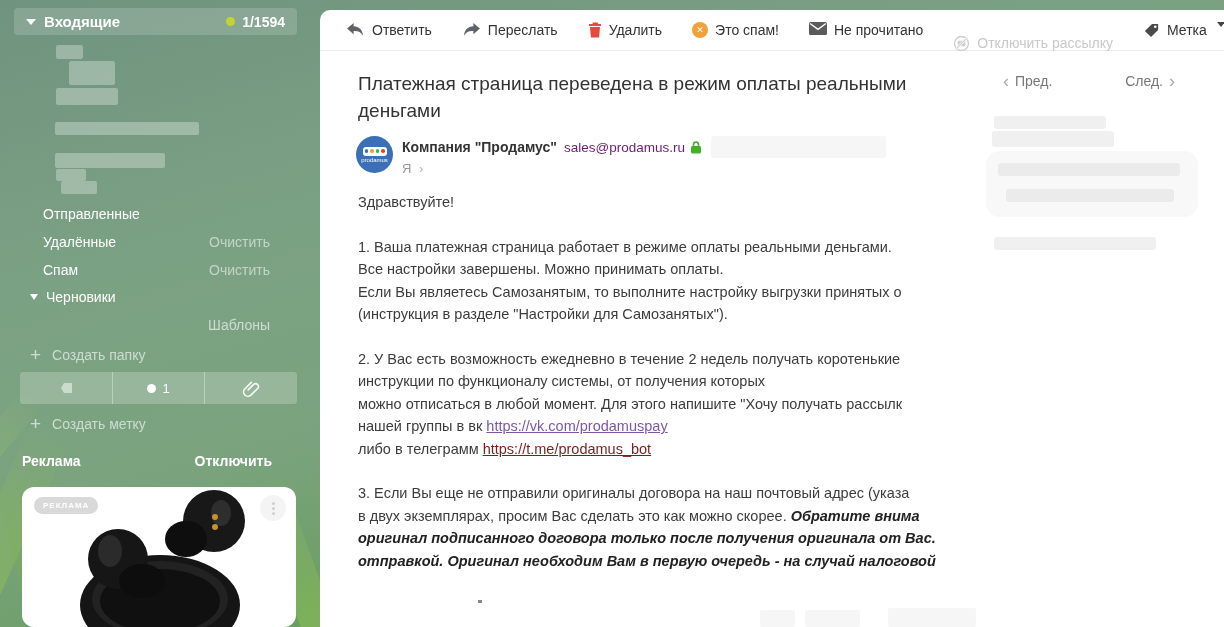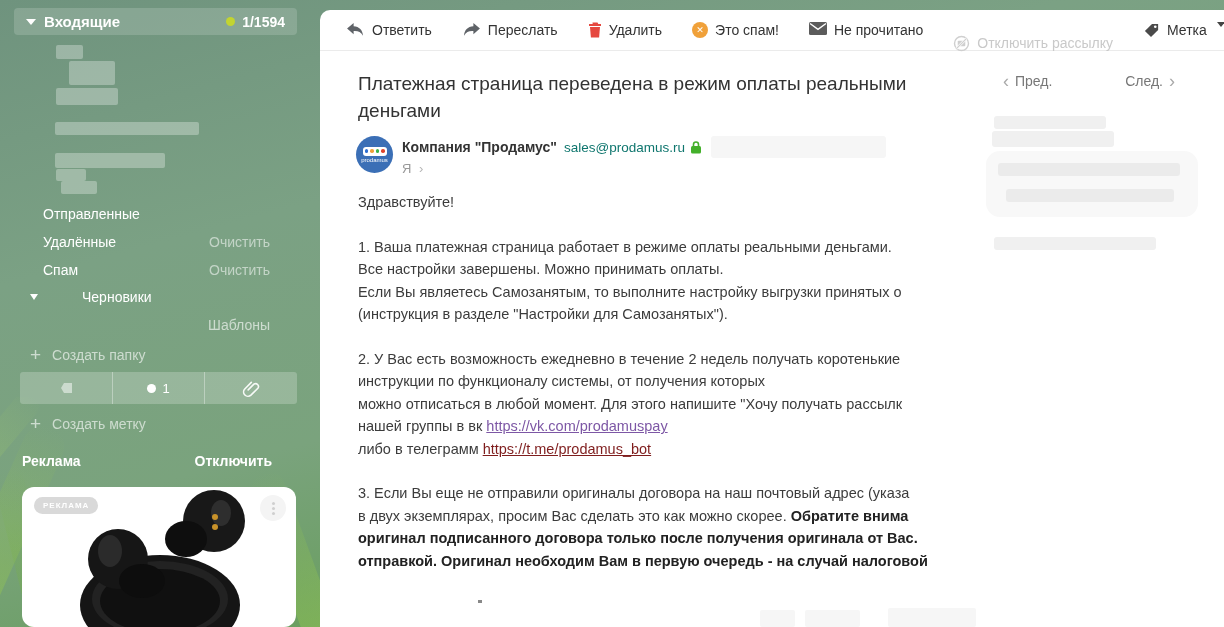--- a/index.html
+++ b/index.html
@@ -77,31 +77,31 @@
   .senderrow { position:absolute; left:36px; top:126px; display:flex; }
   .avatar { width:37px; height:37px; border-radius:50%; background:#3b6fb6; flex:none;
     display:flex; flex-direction:column; align-items:center; justify-content:center; overflow:hidden; }
   .logo-pill { background:#fff; border-radius:3px; width:24px; height:9px; display:flex;
     align-items:center; justify-content:center; gap:2px; margin-bottom:1px; }
   .logo-pill i { width:3.5px; height:3.5px; border-radius:50%; }
   .logo-txt { color:#fff; font-size:6px; line-height:6px; }
   .sendermeta { margin-left:9px; }
   .senderline1 { display:flex; align-items:center; font-size:14px; }
   .sname { color:#333; font-weight:bold; }
-  .semail { color:#0f766e; font-size:13.5px; margin-left:7px; }
+  .semail { color:#701a75; font-size:13.5px; margin-left:7px; }
   .lock { margin-left:6px; display:flex; }
   .dateblur { margin-left:10px; width:175px; height:22px; background:#f6f6f6; border-radius:3px; }
   .senderline2 { font-size:13px; color:#999; margin-top:3px; cursor:pointer; }
   .senderline2 .chev { color:#b5b5b5; margin-left:4px; }
 
   .bodytext { position:absolute; left:38px; top:181px; width:600px; overflow:hidden;
     font-size:14.5px; line-height:22.5px; color:#3c3c3c; }
   .bodytext .line { white-space:nowrap; overflow:hidden; }
   .bodytext .gap { height:22px; }
-  .bodytext b { color:#222; }
+  .bodytext b { color:#222;font-style:italic; }
   a.vklink { color:#7d57a5; text-decoration:underline; cursor:pointer; }
   a.tglink { color:#7f1d1d; text-decoration:underline; cursor:pointer; }
 
   .navpn { position:absolute; left:683px; top:63px; width:172px; display:flex;
     justify-content:space-between; font-size:14px; color:#777; }
   .navbtn { display:flex; align-items:center; gap:6px; cursor:pointer; }
   .navbtn .ch { color:#a9a9a9; font-size:18px; line-height:14px; }
 
   .rblur { position:absolute; background:#f0f0f0; border-radius:3px; }
   .rbox { position:absolute; left:666px; top:141px; width:212px; height:66px; background:#f8f8f8; border-radius:14px; }
@@ -145,21 +145,21 @@
   </div>
   <div class="srow" style="top:234px;">
     <span>Удалённые</span>
     <span class="act">Очистить</span>
   </div>
   <div class="srow" style="top:262px;">
     <span>Спам</span>
     <span class="act">Очистить</span>
   </div>
   <div class="srow withtri" style="top:289px;">
-    <span style="display:flex;gap:36px;">
+    <span style="display:flex;">
       <span class="dtri"></span>
       <span>Черновики</span>
     </span>
   </div>
   <div class="srow sub" style="top:317px;left:40px;justify-content:flex-end;">
     <span>Шаблоны</span>
   </div>
 
   <div class="createrow" style="top:344px;">
     <span class="plus">+</span>

